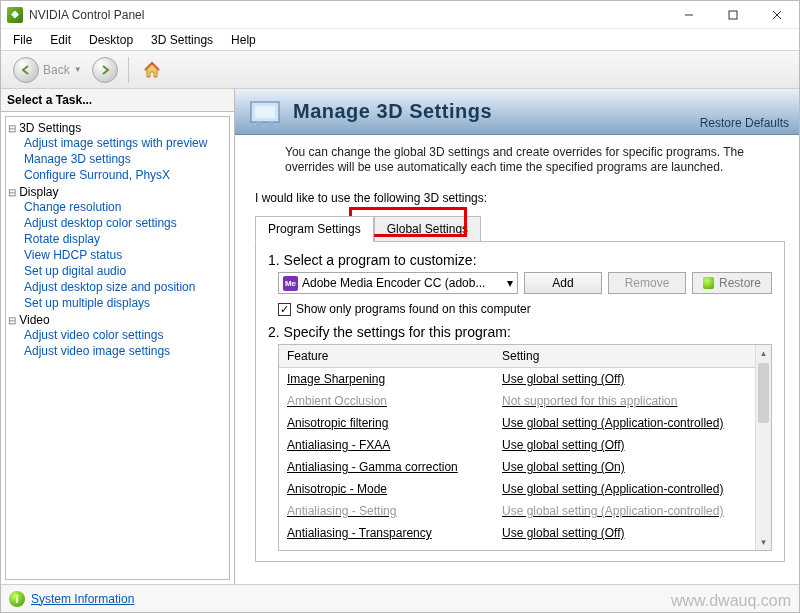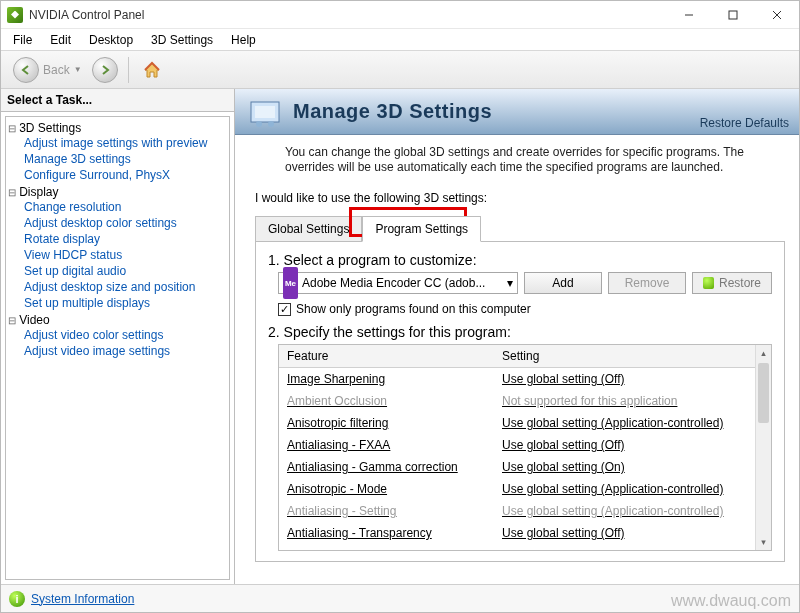--- a/index.html
+++ b/index.html
@@ -38,21 +38,21 @@
 .section-label { font-weight:normal; padding: 10px 5px 10px 20px; }
 .tabs { display:flex; margin-left:20px; position:relative; }
 .tab { padding:5px 12px; font-size:12px; border:1px solid #bdbdbd; background:#efefef; position:relative; top:1px; }
 .tab.inactive { border-bottom:1px solid #bdbdbd; }
 .tab.active { background:#fff; border-bottom:1px solid #fff; z-index:2; }
 .red-box { position:absolute; left:94px; top:-8px; width:118px; height:30px; border:3px solid #e00000; pointer-events:none; }
 .tab-panel { border:1px solid #bdbdbd; margin:0 14px 0 20px; padding:10px 12px; background:#fff; }
 .step { font-size:14px; margin-bottom:4px; }
 .row { display:flex; align-items:center; gap:6px; margin:4px 0 8px 10px; }
 .select { flex:0 0 240px; height:22px; border:1px solid #a7a7a7; background:#fff; display:flex; align-items:center; padding:0 4px; font-size:12px; gap:4px; }
-.select .me-badge { width:15px; height:32px; background:#7b2fb5; color:#fff; font-size:8px; font-weight:bold; display:flex; align-items:center; justify-content:center; border-radius:2px; }
+.select .me-badge { width:15px; height:15px; background:#7b2fb5; color:#fff; font-size:8px; font-weight:bold; display:flex; align-items:center; justify-content:center; border-radius:2px; }
 .select .caret { margin-left:auto; }
 .btn { height:22px; min-width:78px; border:1px solid #a7a7a7; background:linear-gradient(#fafafa,#e6e6e6); font-size:12px; display:flex; align-items:center; justify-content:center; padding:0 10px; }
 .btn.disabled { color:#9a9a9a; background:#efefef; }
 .btn.restore { color:#7a7a7a; gap:5px; }
 .nv-dot { width:12px; height:12px; background: radial-gradient(circle at 35% 30%, #bfff5a, #5aa700); border-radius:2px; }
 .checkbox-row { display:flex; align-items:center; gap:5px; margin:0 0 8px 10px; font-size:12px; }
 .cb { width:13px; height:13px; border:1px solid #333; display:flex; align-items:center; justify-content:center; font-size:11px; line-height:11px; }
 .settings-table { border:1px solid #bdbdbd; margin:4px 0 0 10px; position:relative; }
 .settings-head { display:flex; background:#f4f4f4; border-bottom:1px solid #d0d0d0; }
 .settings-head div { padding:4px 8px; font-size:12px; }
@@ -172,22 +172,22 @@
             <circle cx="14" cy="30" r="3" fill="#8fb4d6"></circle>
             <circle cx="26" cy="30" r="3" fill="#8fb4d6"></circle>
           </svg>
       <div class="hero-title">Manage 3D Settings</div>
       <div class="hero-restore">Restore Defaults</div>
     </div>
     <div class="desc">You can change the global 3D settings and create overrides for specific programs. The overrides will be use automatically each time the specified programs are launched.</div>
     <div class="section-label">I would like to use the following 3D settings:</div>
 
     <div class="tabs">
+      <div class="tab active">Program Settings</div>
       <div class="tab inactive">Global Settings</div>
-      <div class="tab active">Program Settings</div>
       <div class="red-box"></div>
     </div>
 
     <div class="tab-panel">
       <div class="step">1. Select a program to customize:</div>
       <div class="row">
         <div class="select">
           <div class="me-badge">Me</div>
           <span>Adobe Media Encoder CC (adob...</span>
           <span class="caret">▾</span>

